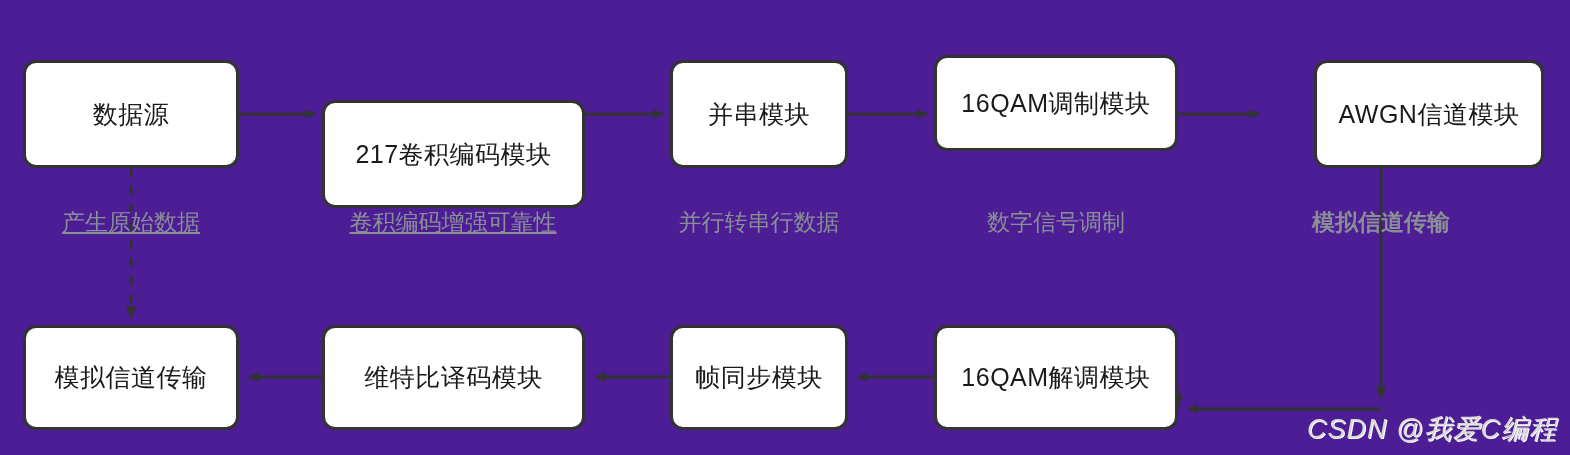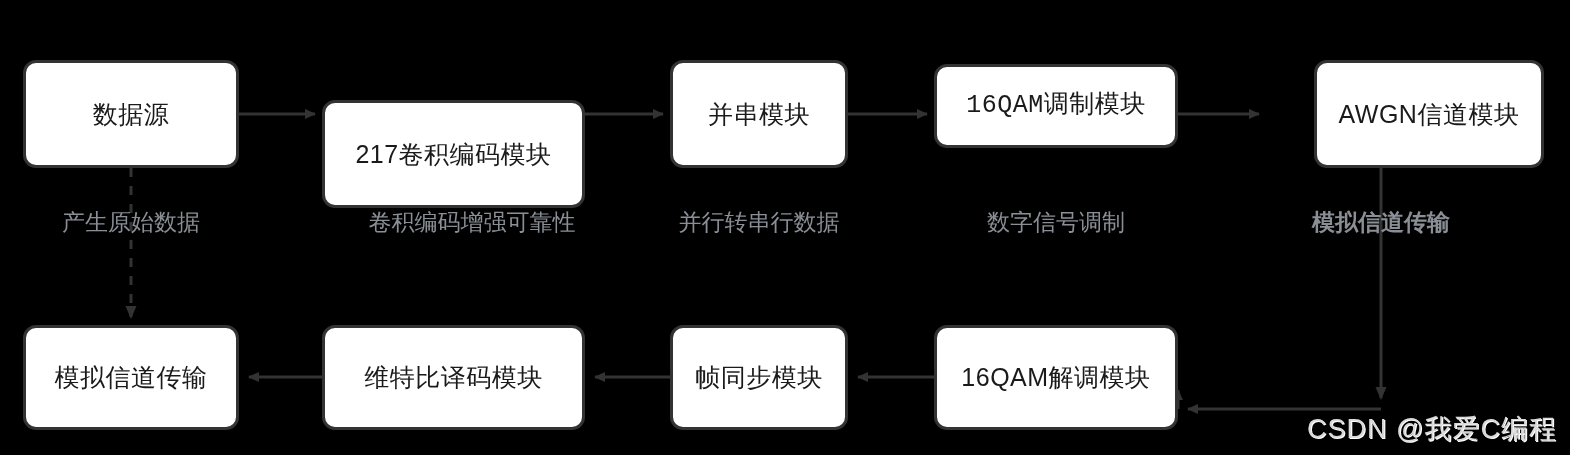--- a/index.html
+++ b/index.html
@@ -10,21 +10,21 @@
     width: 1570px;
     height: 455px;
     background: #f7f7f7;
     font-family: "Liberation Sans", "DejaVu Sans", sans-serif;
     overflow: hidden;
   }
   #stage {
     position: relative;
     width: 1570px;
     height: 455px;
-    background: #000000;
+    background: #4c1d95;
   }
   #edges {
     position: absolute;
     left: 0;
     top: 0;
     width: 1570px;
     height: 455px;
     pointer-events: none;
   }
   .node {
@@ -52,20 +52,21 @@
     color: #8a8f96;
     font-size: 23px;
     text-align: center;
     white-space: nowrap;
     line-height: 1;
   }
   .watermark {
     position: absolute;
     color: #d9d9d9;
     font-size: 27px;
+    font-style: italic;
     white-space: nowrap;
     letter-spacing: 1px;
     text-shadow: 1px 1px 0 #ffffff;
   }
 </style>
 </head>
 <body>
 
 <div id="stage">
 
@@ -114,21 +115,21 @@
   </div>
 
   <div class="node" style="left:322px; top:60px; width:263px; height:108px;margin-top:40px;">
     <span class="node-label">217卷积编码模块</span>
   </div>
 
   <div class="node" style="left:670px; top:60px; width:178px; height:108px;">
     <span class="node-label">并串模块</span>
   </div>
 
-  <div class="node" style="left:934px; top:64px; width:244px; height:84px;font-family:Liberation Mono, monospace;">
+  <div class="node" style="left:934px; top:55px; width:244px; height:96px;">
     <span class="node-label">16QAM调制模块</span>
   </div>
 
   <div class="node" style="left:1266px; top:60px; width:230px; height:108px;margin-left:48px;">
     <span class="node-label">AWGN信道模块</span>
   </div>
 
   <div class="node" style="left:23px; top:325px; width:216px; height:105px;">
     <span class="node-label">模拟信道传输</span>
   </div>
@@ -138,23 +139,23 @@
   </div>
 
   <div class="node" style="left:670px; top:325px; width:178px; height:105px;">
     <span class="node-label">帧同步模块</span>
   </div>
 
   <div class="node" style="left:934px; top:325px; width:244px; height:105px;text-align:right;">
     <span class="node-label">16QAM解调模块</span>
   </div>
 
-  <div class="caption" style="left:0px; top:211px; width:262px;">产生原始数据</div>
+  <div class="caption" style="left:0px; top:211px; width:262px;text-decoration:underline;">产生原始数据</div>
 
-  <div class="caption" style="left:342px; top:211px; width:260px;">卷积编码增强可靠性</div>
+  <div class="caption" style="left:323px; top:211px; width:260px;text-decoration:underline;">卷积编码增强可靠性</div>
 
   <div class="caption" style="left:629px; top:211px; width:260px;">并行转串行数据</div>
 
   <div class="caption" style="left:926px; top:211px; width:260px;">数字信号调制</div>
 
   <div class="caption" style="left:1251px; top:211px; width:260px;font-weight:bold;">模拟信道传输</div>
 
   <div class="watermark" style="left:1307px; top:411px;">CSDN @我爱C编程</div>
 
 </div>

